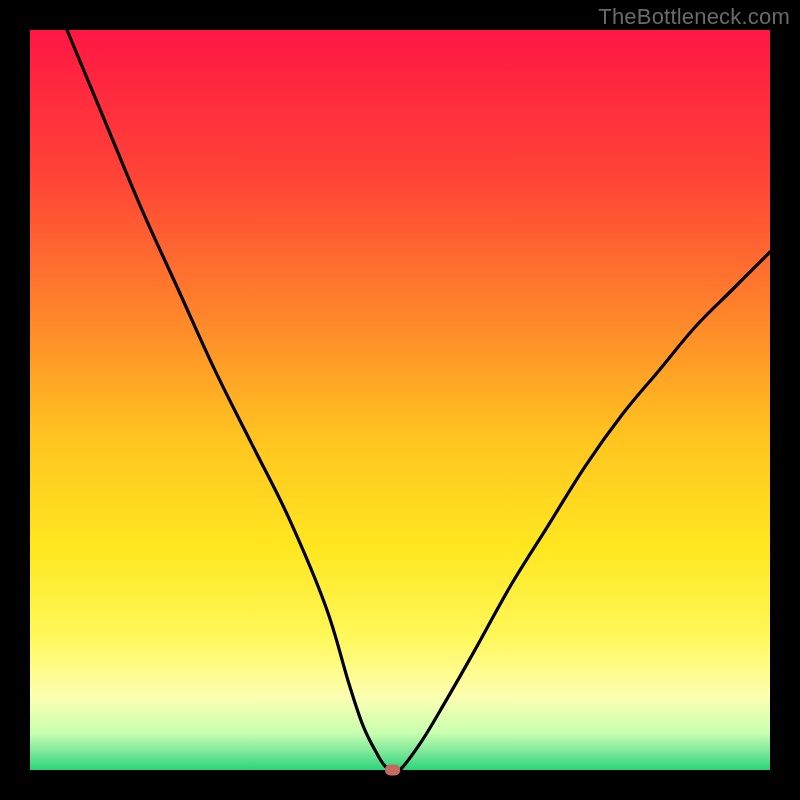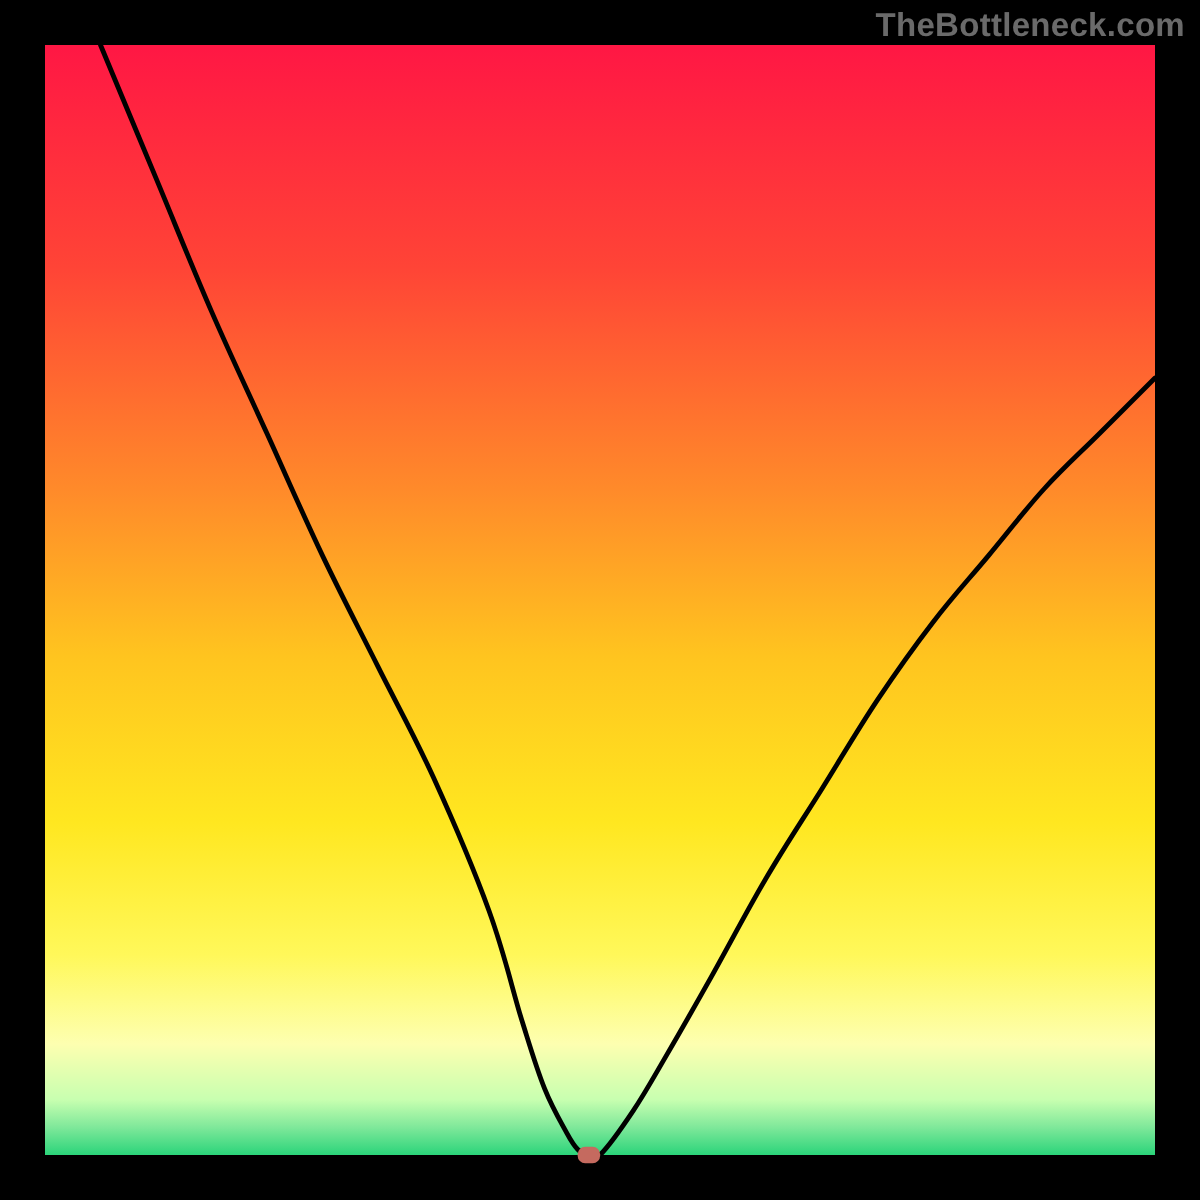--- a/index.html
+++ b/index.html
@@ -17,21 +17,21 @@
     left: 0;
     width: 800px;
     height: 800px;
   }
   .watermark {
     position: absolute;
     top: 4px;
     right: 10px;
     color: #6a6a6a;
     font-size: 22px;
-    font-weight: 700;
+    font-weight: 400;
     letter-spacing: 0.2px;
     user-select: none;
     text-align: center;
   }
 </style>
 </head>
 <body>
 
 <svg class="frame" viewBox="0 0 800 800" preserveAspectRatio="none">
   <defs>

